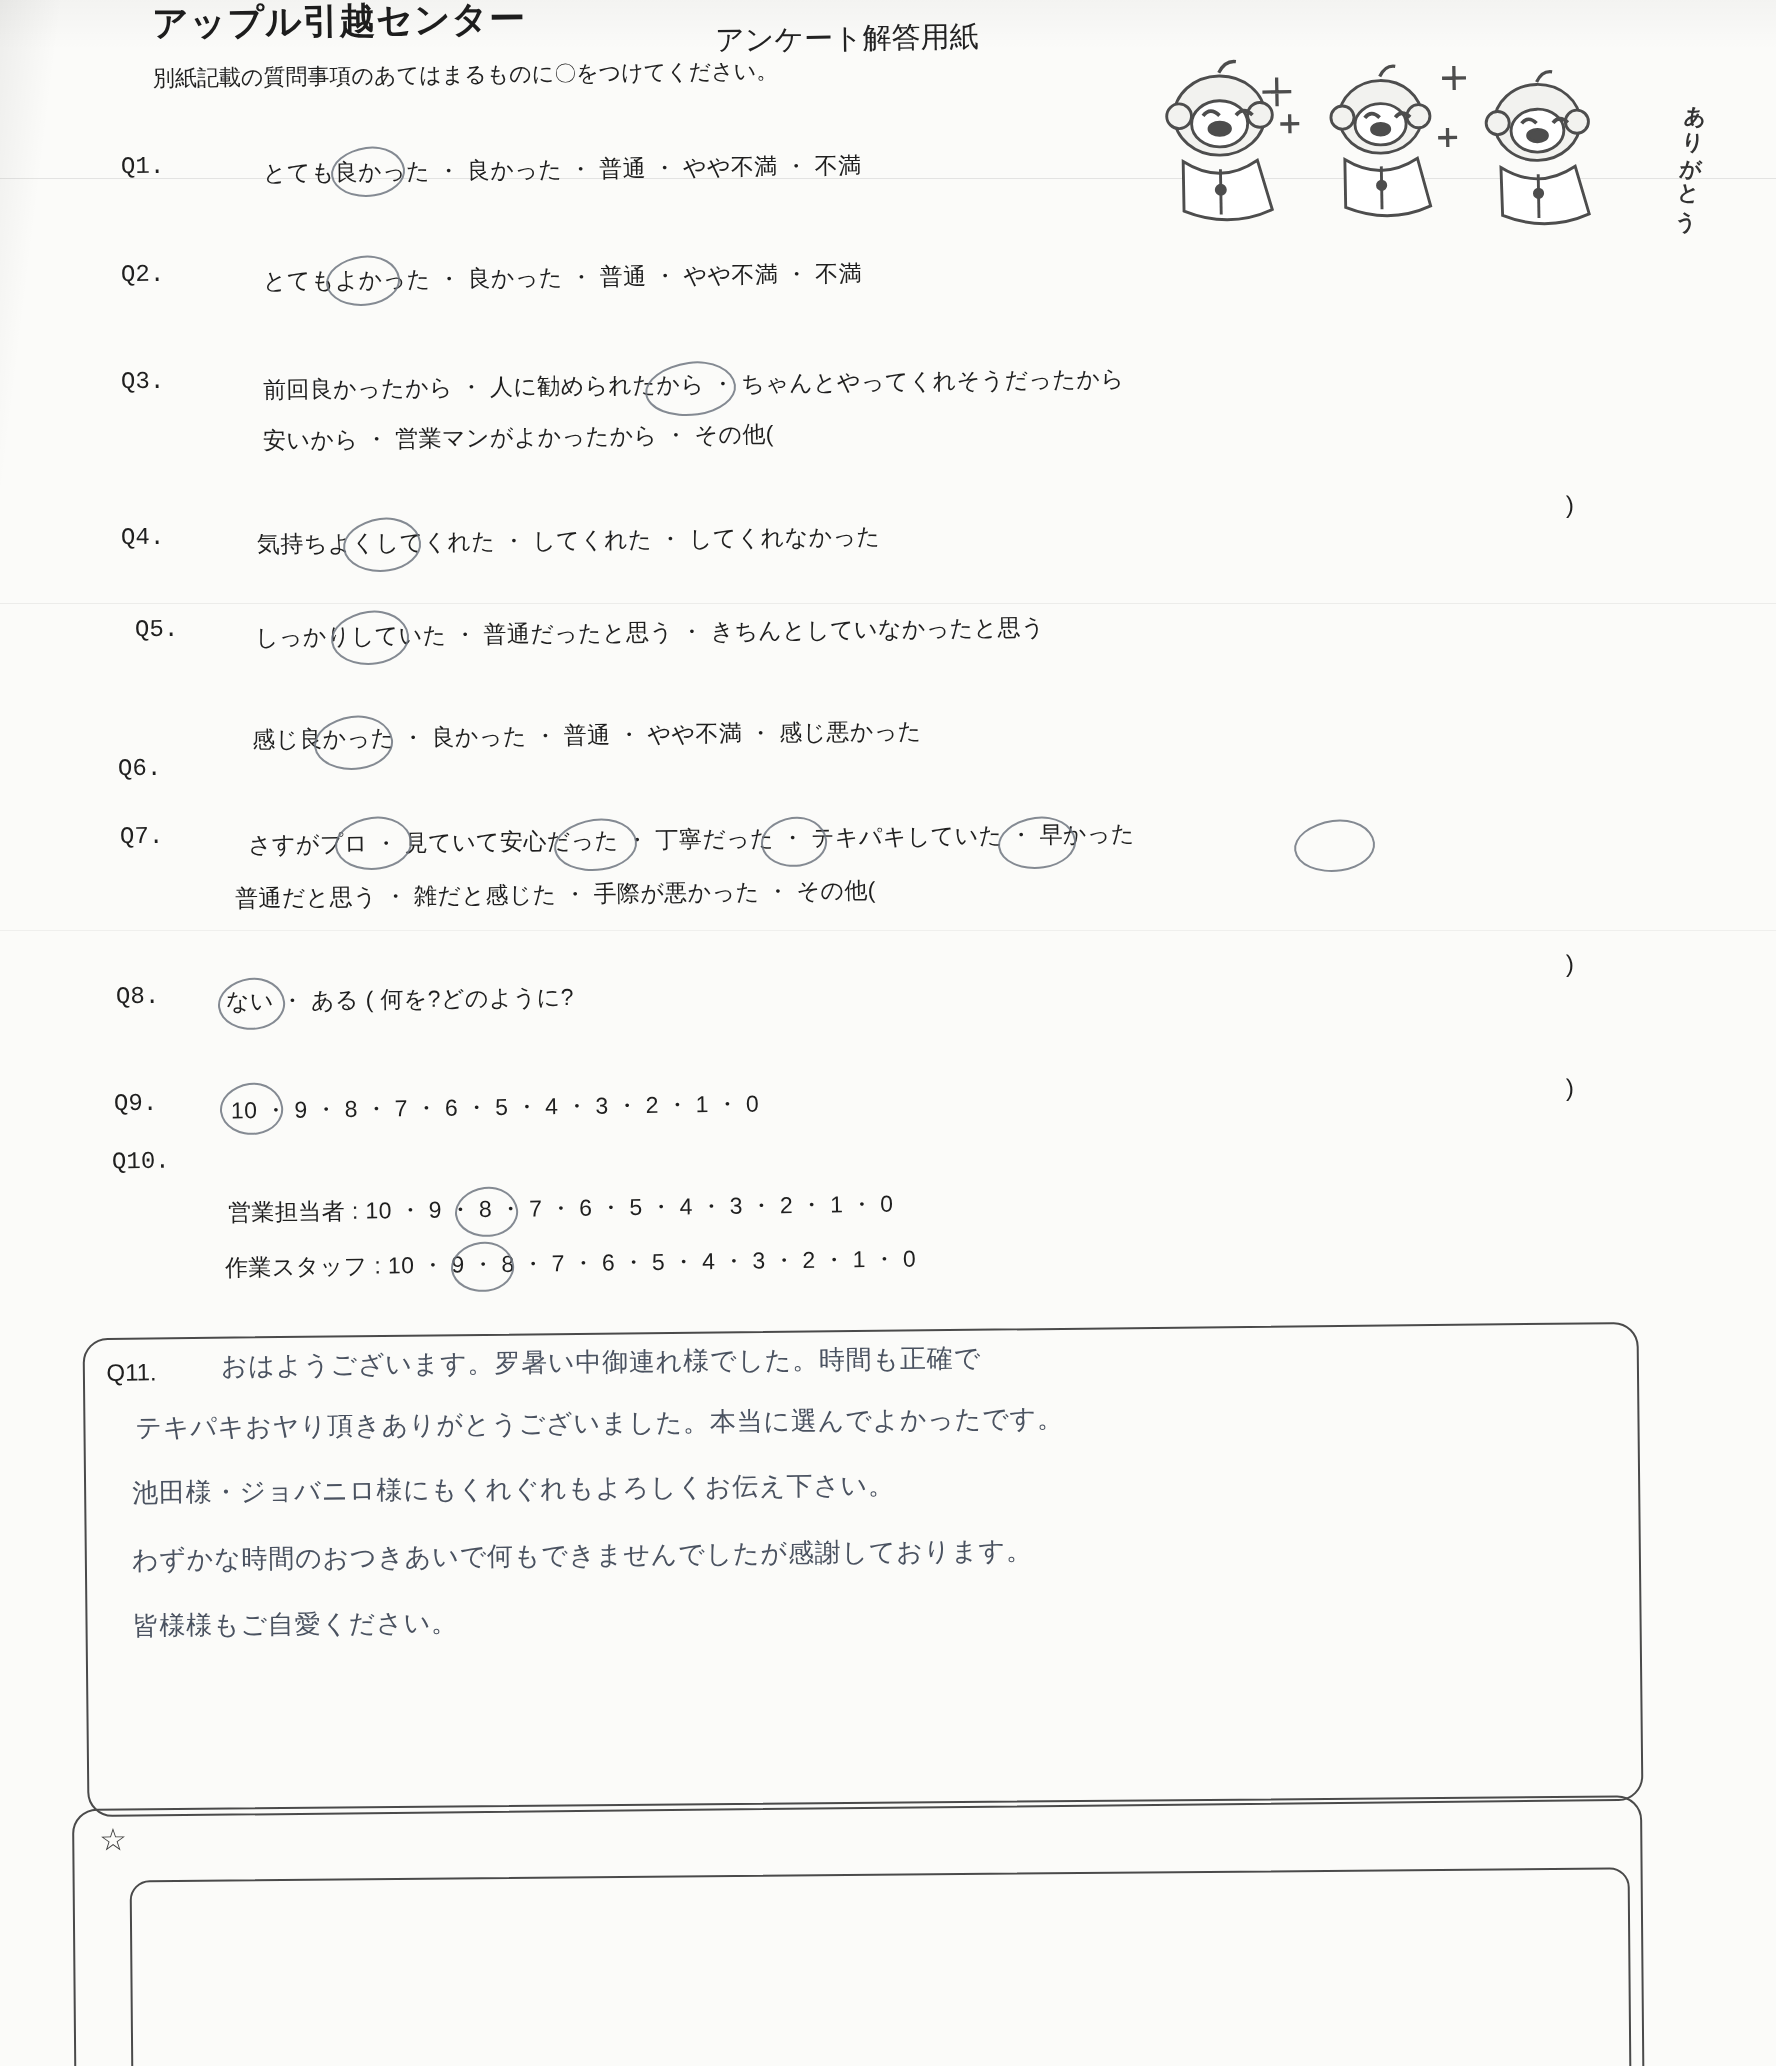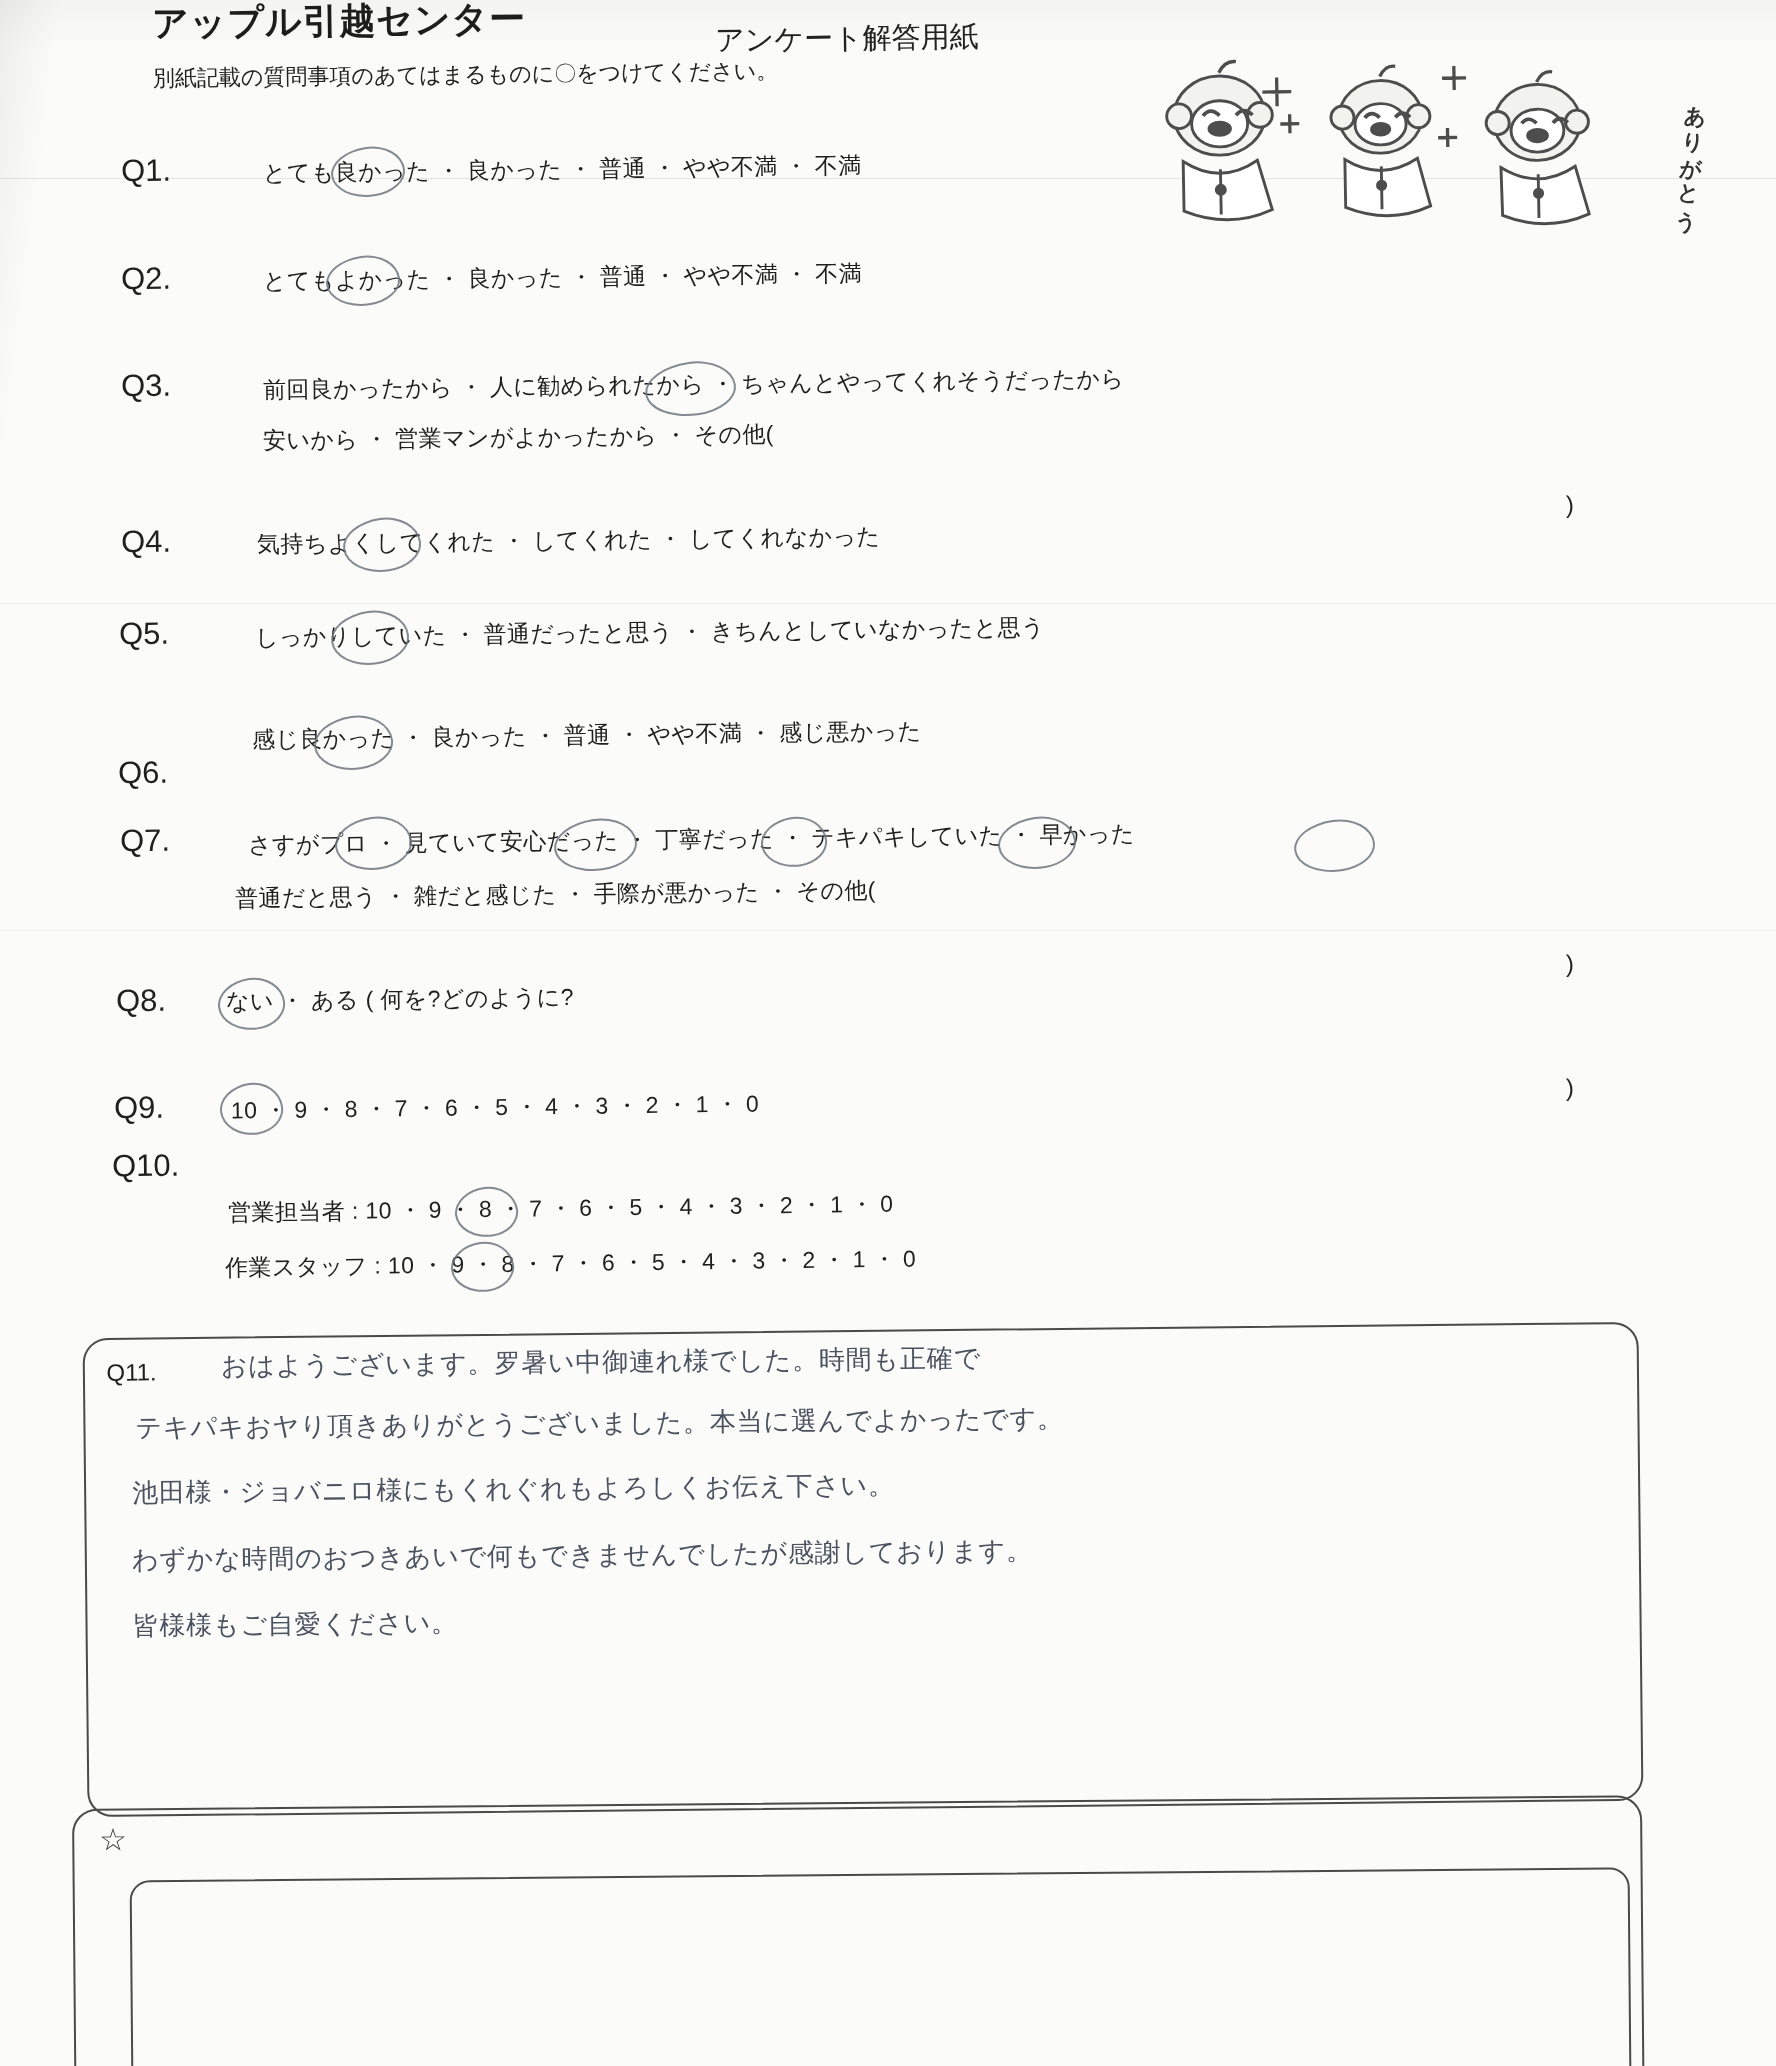--- a/index.html
+++ b/index.html
@@ -80,23 +80,24 @@
   }
 
   
   .q{
     position:absolute;
     transform:rotate(-0.75deg);
     white-space:nowrap;
   }
   .q-label{
     position:absolute;
-    font-size:31px;
+    font-size:24px;
     color:#1f1f1f;
     transform:rotate(-0.75deg);
+    font-family:Liberation Mono, monospace;
   }
   .q-line{
     font-size:23px;
     color:#1f1f1f;
     letter-spacing:0.4px;
   }
   .paren-close{
     position:absolute;
     font-size:24px;
     color:#1f1f1f;
@@ -245,21 +246,21 @@
   <div class="q-label" style="left:121px; top:368px;">Q3.</div>
   <div class="q" style="left:263px; top:369px;"><span class="q-line">前回良かったから ・ 人に勧められたから ・ ちゃんとやってくれそうだったから</span></div>
   <div class="q" style="left:263px; top:422px;"><span class="q-line">安いから ・ 営業マンがよかったから ・ その他(</span></div>
   <div class="circle" style="left:645px; top:362px; width:87px; height:50px;"></div>
   <div class="paren-close" style="left:1566px; top:491px;">)</div>
 
   <div class="q-label" style="left:121px; top:524px;">Q4.</div>
   <div class="q" style="left:257px; top:525px;"><span class="q-line">気持ちよくしてくれた ・ してくれた ・ してくれなかった</span></div>
   <div class="circle" style="left:343px; top:518px; width:74px; height:50px;"></div>
 
-  <div class="q-label" style="left:119px; top:616px;">Q5.</div>
+  <div class="q-label" style="left:135px; top:616px;">Q5.</div>
   <div class="q" style="left:255px; top:617px;"><span class="q-line">しっかりしていた ・ 普通だったと思う ・ きちんとしていなかったと思う</span></div>
   <div class="circle" style="left:331px; top:611px; width:74px; height:50px;"></div>
 
   <div class="q-label" style="left:118px; top:719px;margin-top:36px;">Q6.</div>
   <div class="q" style="left:252px; top:720px;"><span class="q-line">感じ良かった ・ 良かった ・ 普通 ・ やや不満 ・ 感じ悪かった</span></div>
   <div class="circle" style="left:314px; top:716px; width:75px; height:50px;"></div>
 
   <div class="q-label" style="left:120px; top:823px;">Q7.</div>
   <div class="q" style="left:248px; top:824px;"><span class="q-line">さすがプロ ・ 見ていて安心だった ・ 丁寧だった ・ テキパキしていた ・ 早かった</span></div>
   <div class="q" style="left:235px; top:879px;"><span class="q-line">普通だと思う ・ 雑だと感じた ・ 手際が悪かった ・ その他(</span></div>

